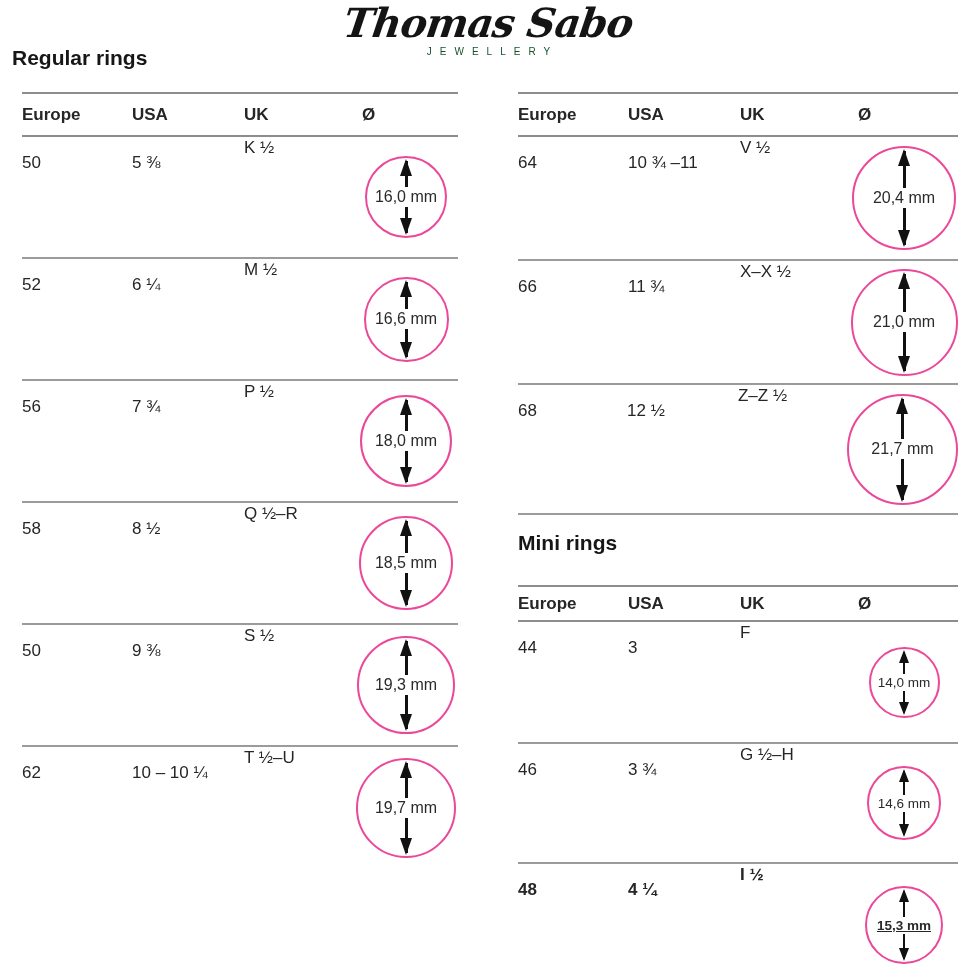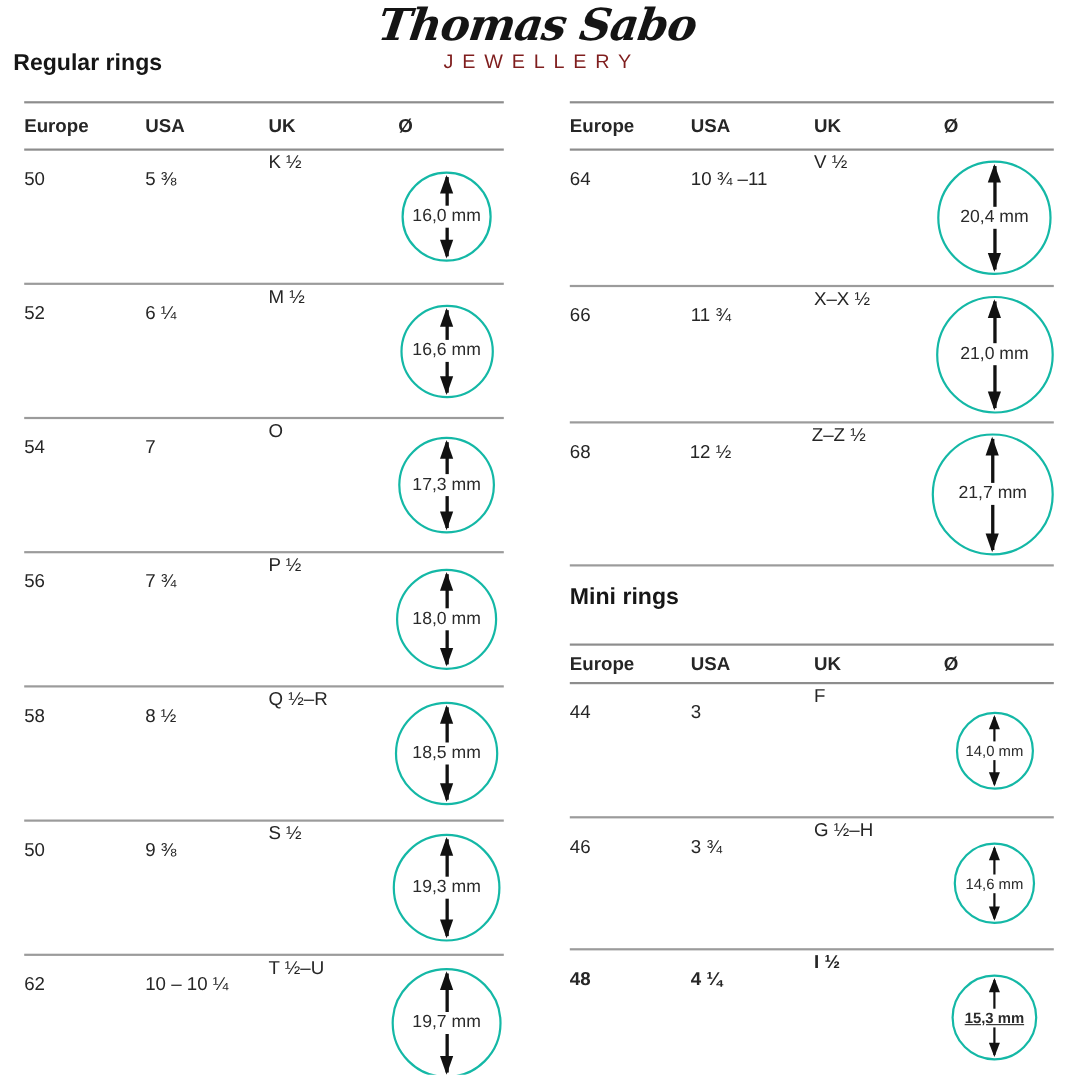--- a/index.html
+++ b/index.html
@@ -11,21 +11,21 @@
   
   .logo { position:absolute; top:2px; left:0; right:0; text-align:center; }
   .logo-script {
     display:inline-block;
     font-family:"DejaVu Serif", serif; font-style:italic; font-weight:700;
     font-size:40px; color:#141414; letter-spacing:-1px;
     transform:skewX(-8deg);
     line-height:1.05;
   }
   .logo-sub {
-    font-size:18px; letter-spacing:8px; text-indent:8px; color:#7f1d1d;
+    font-size:10px; letter-spacing:8px; text-indent:8px; color:#14532d;
     margin-top:2px; font-weight:400;
   }
   
   .section-title { position:absolute; font-size:21px; font-weight:700; color:#161616; }
   .title-regular { left:12px; top:46px; }
   .title-mini   { left:518px; top:531px; }
   
   .ring-table { position:absolute; border-top:2px solid #8d8d8d; }
   .table-left    { left:22px;  top:92px;  width:436px; }
   .table-right   { left:518px; top:92px;  width:440px; }
@@ -41,21 +41,21 @@
   .cell { font-size:17px; color:#262626; }
   .c1 { width:110px; padding-top:16px; }
   .c2 { width:112px; padding-top:16px; }
   .c3 { width:110px; padding-top:1px; }
   .c4 { flex:1; display:flex; align-items:center; justify-content:center; padding-top:0; }
   .thead .c1, .thead .c2, .thead .c3 { padding-top:0; }
   .thead .c4 { justify-content:flex-start; padding-left:8px; }
   .row.bold .cell { font-weight:700; }
   
   .circle {
-    position:relative; border:2px solid #14b8a6; border-radius:50%;
+    position:relative; border:2px solid #ec4899; border-radius:50%;
     display:flex; align-items:center; justify-content:center; flex:none;
     background:#fff;
   }
   .arrow {
     position:absolute; left:50%; top:3px; bottom:3px; width:3px;
     margin-left:-1.5px; background:#111;
   }
   .arrow::before, .arrow::after {
     content:""; position:absolute; left:50%; margin-left:-6.5px;
     border-left:6.5px solid transparent; border-right:6.5px solid transparent;
@@ -112,31 +112,20 @@
       <div class="cell c2">6 ¼</div>
       <div class="cell c3">M ½</div>
       <div class="cell c4">
         <div class="circle" style="width: 85px; height: 85px;">
           <span class="arrow"></span>
           <span class="mm-label">16,6 mm</span>
         </div>
       </div>
     </div>
 
-    <div class="row">
-      <div class="cell c1">54</div>
-      <div class="cell c2">7</div>
-      <div class="cell c3">O</div>
-      <div class="cell c4">
-        <div class="circle" style="width: 88px; height: 88px;">
-          <span class="arrow"></span>
-          <span class="mm-label">17,3 mm</span>
-        </div>
-      </div>
-    </div>
 
     <div class="row">
       <div class="cell c1">56</div>
       <div class="cell c2">7 ¾</div>
       <div class="cell c3">P ½</div>
       <div class="cell c4">
         <div class="circle" style="width: 92px; height: 92px;">
           <span class="arrow"></span>
           <span class="mm-label">18,0 mm</span>
         </div>

